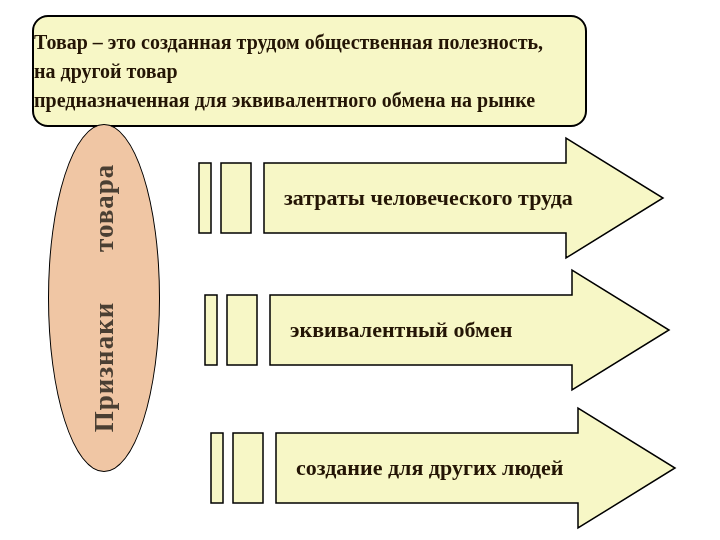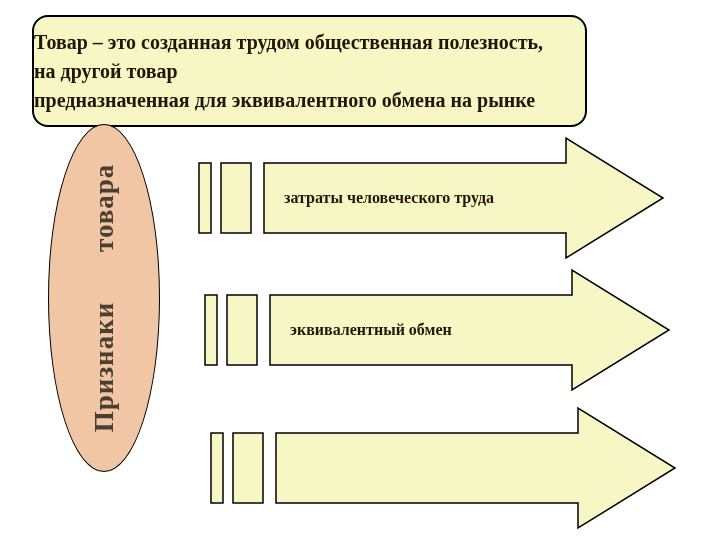--- a/index.html
+++ b/index.html
@@ -68,21 +68,21 @@
     width: 470px; height: 130px;
     display: block;
   }
   .arrow-label {
     position: absolute;
     left: 86px; top: 0;
     height: 130px;
     display: flex;
     align-items: center;
     font-weight: bold;
-    font-size: 16px;
+    font-size: 22px;
     color: #241505;
     white-space: nowrap;
   }
   #arrow-row-1 { left: 198px; top: 133px; }
   #arrow-row-2 { left: 204px; top: 265px; }
   #arrow-row-3 { left: 210px; top: 403px; }
 </style>
 </head>
 <body>
 
@@ -113,13 +113,14 @@
   </svg>
   <div class="arrow-label">эквивалентный обмен</div>
 </div>
 
 <div class="arrow-row" id="arrow-row-3">
   <svg viewBox="0 0 470 130">
     <rect x="1" y="30" width="12" height="70" fill="#f7f7c6" stroke="#000" stroke-width="1.5"></rect>
     <rect x="23" y="30" width="30" height="70" fill="#f7f7c6" stroke="#000" stroke-width="1.5"></rect>
     <polygon points="66,30 368,30 368,5 465,65 368,125 368,100 66,100" fill="#f7f7c6" stroke="#000" stroke-width="1.5"></polygon>
   </svg>
+  <div class="arrow-label">создание для других людей</div>
 </div>
 
 </body></html>

